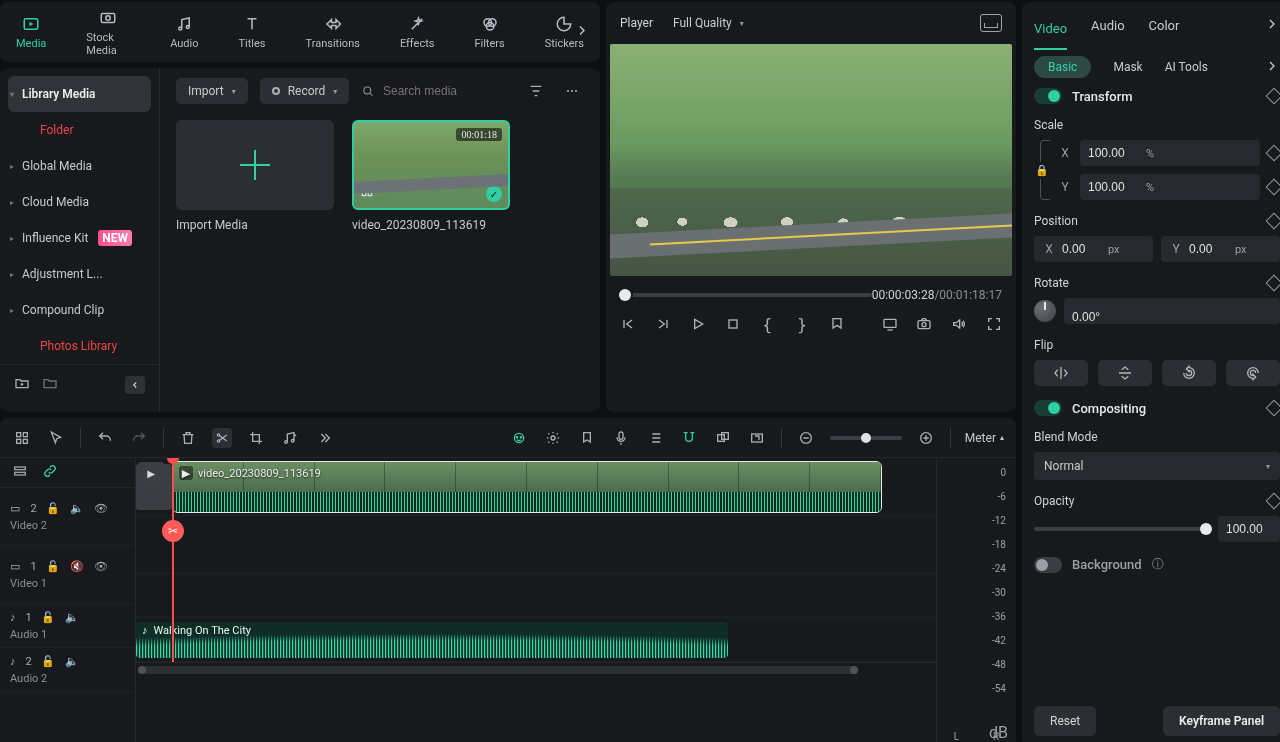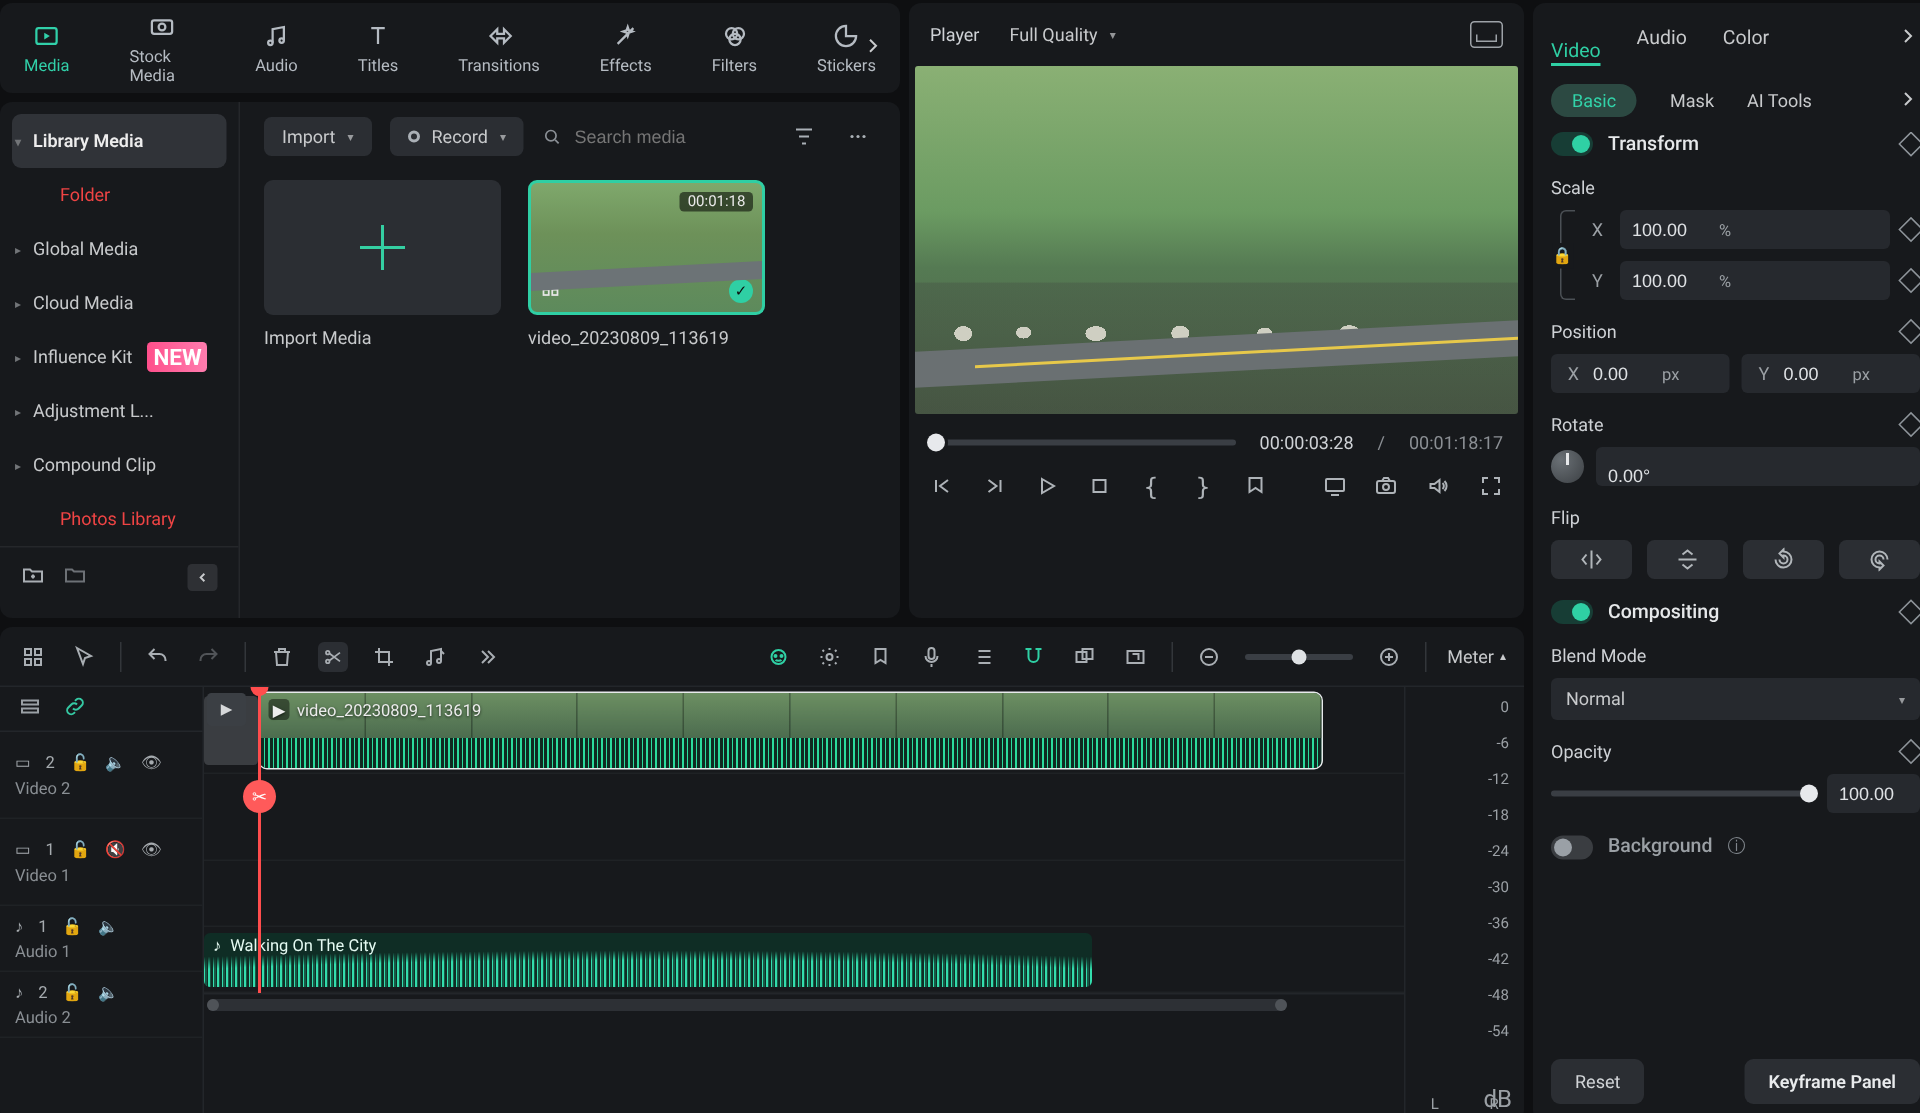--- a/index.html
+++ b/index.html
@@ -23,41 +23,41 @@
 .top-chevron { position: absolute; right: 10px; top: 50%; transform: translateY(-50%); color:#c8cacc; cursor:pointer; }
 
 
 .media-panel { grid-column: 1 / 2; grid-row: 2 / 3; background: #17191c; border-radius: 8px; display:flex; }
 .media-side { width: 160px; border-right: 1px solid #25272a; padding: 8px 0; display:flex; flex-direction:column; position:relative; }
 .side-item { display:flex; align-items:center; gap:6px; height: 36px; padding: 0 14px 0 22px; color:#c8cacc; cursor:pointer; font-size: 12px; position:relative; }
 .side-item.active { background:#303338; border-radius: 6px; margin: 0 8px; padding-left:14px; font-weight:600; color:#ededed; }
 .side-item.indent { padding-left: 40px; color:#ef4444; }
 .side-item .tri { position:absolute; left:10px; font-size:8px; color:#727578; }
 .side-item.active .tri { left:2px; }
-.new-badge { background: linear-gradient(90deg,#ff4f8b,#ff7cae); color:#fff; font-size:15px; font-weight:700; padding:1px 4px; border-radius:3px; margin-left:4px; }
+.new-badge { background: linear-gradient(90deg,#ff4f8b,#ff7cae); color:#fff; font-size:12px; font-weight:700; padding:1px 4px; border-radius:3px; margin-left:4px; }
 .side-bottom { margin-top:auto; display:flex; gap:12px; padding:10px 14px; border-top:1px solid #25272a; align-items:center; }
 .side-collapse { margin-left:auto; width:20px; height:18px; background:#2e3034; border-radius:3px; display:flex; align-items:center; justify-content:center; cursor:pointer; }
 
 .media-main { flex:1; display:flex; flex-direction:column; }
 .media-toolbar { display:flex; align-items:center; gap:12px; padding: 10px 16px; }
 .pill { background:#2b2e33; border-radius:5px; padding:6px 12px; display:flex; align-items:center; gap:8px; color:#c8cacc; cursor:pointer; font-size:12px; }
 .pill .caret { font-size:8px; opacity:.7; }
 .rec-dot { width:8px; height:8px; border-radius:50%; border:2px solid #aab0b6; }
 .search { flex:1; display:flex; align-items:center; gap:8px; background:transparent; color:#8a8f95; }
 .search input { background:transparent; border:none; color:#c8cacc; outline:none; font-size:12px; width:100%; }
 .tool-ic { width:24px; height:24px; display:flex; align-items:center; justify-content:center; color:#aab0b6; cursor:pointer; border-radius:4px; }
 
 .media-grid { padding: 6px 16px 16px 16px; display:flex; gap:18px; align-items:flex-start; }
 .thumb-card { width:158px; }
 .thumb { width:158px; height:90px; border-radius:6px; background:#2b2e33; position:relative; display:flex; align-items:center; justify-content:center; overflow:hidden; }
 .thumb.import { cursor:pointer; }
 .plus-v, .plus-h { position:absolute; background:#34cfa2; }
 .plus-v { width:2px; height:30px; }
 .plus-h { width:30px; height:2px; }
-.thumb.clip { border: 2px solid #2fcfa4; background: linear-gradient(180deg,#7fa86c 0%, #6d9159 40%, #5d8a5c 100%); }
+.thumb.clip { border: 2px solid #2fcfa4; background: linear-gradient(180deg,#7fa86c 0%, #6d9159 40%, #5d8a5c 100%); font-family: Liberation Serif, serif; }
 .thumb.clip::after { content:""; position:absolute; left:0; right:0; bottom:18px; height:12px; background:#6c7376; transform:skewY(-3deg);}
 .thumb .dur { position:absolute; top:6px; right:6px; background:rgba(0,0,0,.55); color:#e9e9e9; font-size:10px; padding:1px 5px; border-radius:3px; }
 .thumb .corner-ic { position:absolute; left:6px; bottom:6px; color:#e6e6e6; }
 .thumb .check { position:absolute; right:6px; bottom:6px; width:16px; height:16px; border-radius:50%; background:#2fcfa4; color:#0c0c0c; display:flex; align-items:center; justify-content:center; font-size:10px; }
 .thumb-card .cap { margin-top:8px; font-size:12px; color:#c8cacc; white-space:nowrap; overflow:hidden; text-overflow:ellipsis; }
 
 
 .player { grid-column: 2 / 3; grid-row: 1 / 3; background:#17191c; border-radius:8px; display:flex; flex-direction:column; }
 .player-head { display:flex; align-items:center; gap:20px; height:42px; padding:0 14px; }
 .player-head .sel { display:flex; align-items:center; gap:8px; color:#c8cacc; cursor:pointer; }
@@ -74,36 +74,36 @@
 .road::after { content:""; position:absolute; left:10%; right:-10%; top:11px; height:2px; background:#e7c84a; }
 .rocks { position:absolute; left:0; right:0; bottom:48px; height:14px; background:
   radial-gradient(6px 5px at 8% 60%, #cfcfc2 99%, transparent 100%),
   radial-gradient(5px 4px at 18% 55%, #cfcfc2 99%, transparent 100%),
   radial-gradient(7px 5px at 30% 60%, #cfcfc2 99%, transparent 100%),
   radial-gradient(6px 5px at 44% 58%, #cfcfc2 99%, transparent 100%),
   radial-gradient(5px 4px at 58% 60%, #cfcfc2 99%, transparent 100%),
   radial-gradient(7px 5px at 72% 56%, #cfcfc2 99%, transparent 100%),
   radial-gradient(6px 5px at 88% 60%, #cfcfc2 99%, transparent 100%); }
 
-.player-transport { padding: 12px 14px 8px 14px; display:flex; align-items:center; gap:16px; }
+.player-transport { padding: 12px 14px 8px 14px; display:flex; align-items:center; gap:0; }
 .scrub { flex:1; height:4px; background:#3a3e44; border-radius:2px; position:relative; }
 .scrub .knob { position:absolute; left:2%; top:50%; transform:translate(-50%,-50%); width:12px; height:12px; border-radius:50%; background:#e7e9ec; box-shadow:0 0 0 2px #17191c; }
 .tcode { font-variant-numeric: tabular-nums; color:#cfd2d6; font-size:12px; }
 .tcode.dim { color:#8b8f94; }
 
 .player-buttons { display:flex; align-items:center; gap:18px; padding: 4px 14px 12px 14px; color:#aeb3b8; }
 .pbtn { width:20px; height:20px; display:flex; align-items:center; justify-content:center; cursor:pointer; }
 .pbtn.brace { font-size:16px; font-family: monospace; }
 .player-buttons .spacer { flex:1; }
 
 
 .inspector { grid-column:3 / 4; grid-row: 1 / 4; background:#17191c; border-radius:8px 0 0 8px; display:flex; flex-direction:column; overflow:hidden; }
 .insp-tabs { display:flex; align-items:center; height:46px; padding:0 12px; gap:24px; position:relative; }
 .insp-tab { color:#c8cacc; cursor:pointer; font-size:13px; }
-.insp-tab.active { color:#2fcfa4; border-bottom: 2px solid #2fcfa4; margin-top:20px; }
+.insp-tab.active { color:#2fcfa4; border-bottom: 2px solid #2fcfa4; padding-bottom:12px; margin-top:20px; }
 .insp-tabs .chev { margin-left:auto; color:#c8cacc; cursor:pointer; }
 .insp-subtabs { display:flex; align-items:center; gap:22px; padding: 8px 12px 10px 12px; }
 .subpill { background:#2c4942; color:#32d3a9; border-radius:12px; padding:4px 14px; font-size:12px; cursor:pointer; }
 .subtab { color:#c8cacc; cursor:pointer; font-size:12px; }
 .insp-subtabs .chev { margin-left:auto; color:#c8cacc; cursor:pointer; }
 
 .insp-body { padding: 0 12px 8px 12px; display:flex; flex-direction:column; gap:14px; overflow:auto; flex:1; }
 .sect-row { display:flex; align-items:center; gap:10px; }
 .toggle { width:28px; height:16px; border-radius:9px; background:#173d35; position:relative; cursor:pointer; }
 .toggle .dot { position:absolute; right:2px; top:2px; width:12px; height:12px; border-radius:50%; background:#2fd0a4; }

